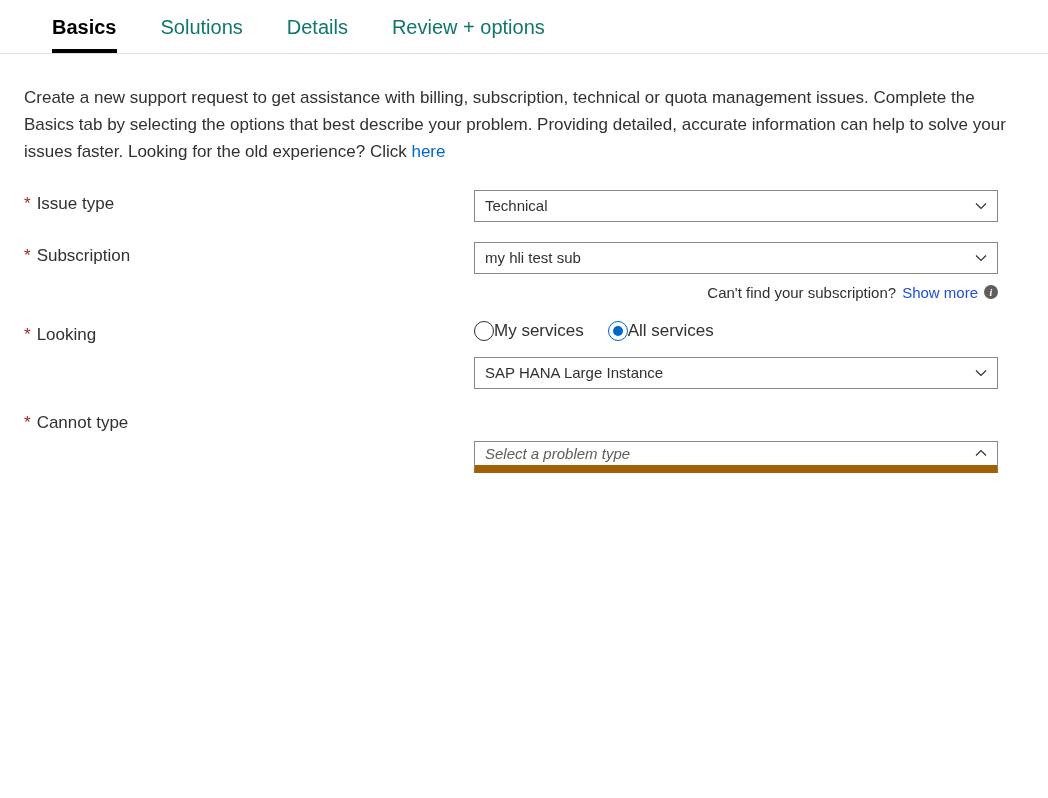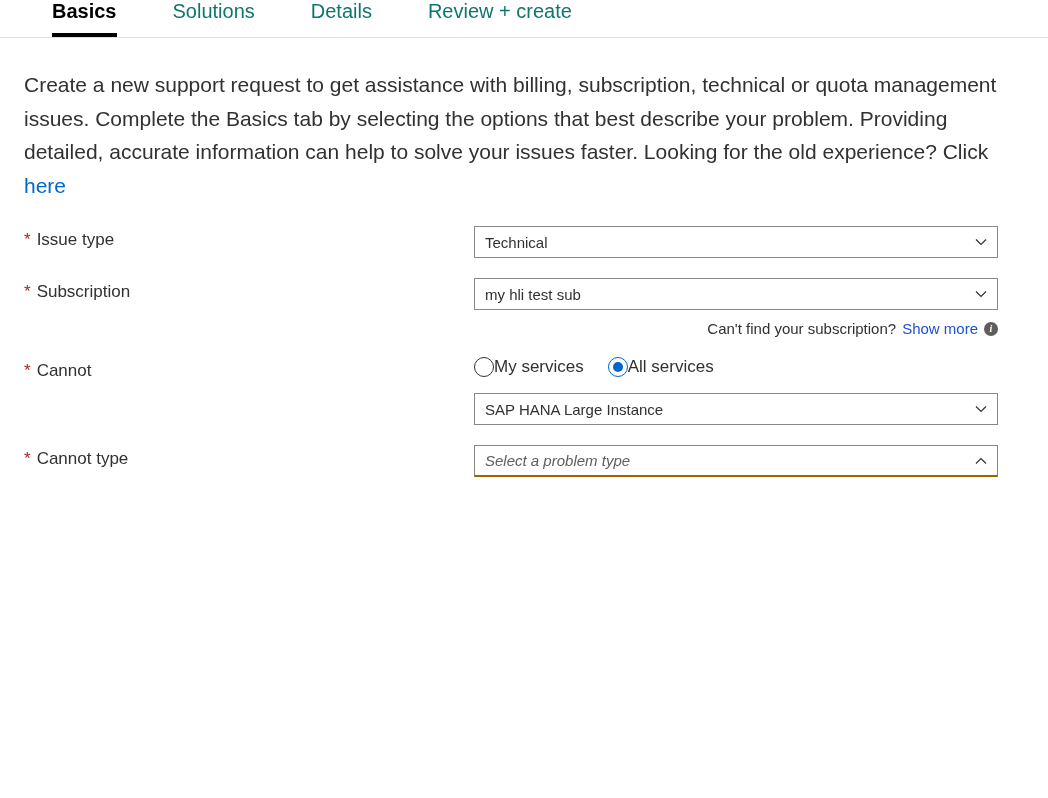--- a/index.html
+++ b/index.html
@@ -8,43 +8,43 @@
       font-size: 14px;
       color: #323130;
       background: #fff;
     }
     .page {
       width: 1048px;
       padding: 0 24px;
     }
     .tabs {
       display: flex;
-      gap: 56px;
+      gap: 44px;
       padding-left: 28px;
-      padding-top: 0;
+      padding-top: 16px;
     }
     .tab {
       font-size: 20px;
       color: #0f766e;
       padding-bottom: 10px;
       cursor: pointer;
       white-space: nowrap;
     }
     .tab.active {
       color: #000;
       font-weight: 600;
       border-bottom: 4px solid #000;
     }
     .divider {
       border: none;
       border-top: 1px solid #e1dfdd;
       margin: 0 -24px;
     }
     .intro {
-      font-size: 21px;
+      font-size: 17px;
       line-height: 1.6;
       color: #323130;
       margin: 30px 0 24px 0;
       max-width: 1000px;
     }
     .intro a { color: #0066cc; text-decoration: none; cursor: pointer; }
     .form-row {
       display: flex;
       align-items: flex-start;
       margin-bottom: 20px;
@@ -56,21 +56,21 @@
       position: relative;
       border: 1px solid #8a8886;
       height: 32px;
       display: flex;
       align-items: center;
       padding: 0 10px;
       background: #fff;
       cursor: pointer;
       width: 524px;
     }
-    .select-wrap.open { border-bottom: 2px solid #a16207; }
+    .select-wrap.open { border-bottom: 8px solid #a16207; margin-top: 32px; }
     .select-text { font-size: 15px; color: #323130; flex: 1; }
     .placeholder { font-style: italic; color: #605e5c; }
     .chev { width: 12px; height: 12px; display: inline-block; }
     .chev svg { width: 12px; height: 12px; display: block; }
     .help-row {
       display: flex; align-items: center; justify-content: flex-end;
       width: 524px; margin-top: 10px; font-size: 15px; color: #323130; gap: 6px;
     }
     .help-row a { color: #1d4ed8; text-decoration: none; cursor: pointer; }
     .info-icon { width: 14px; height: 14px; border-radius: 50%; background: #605e5c; color: #fff; display: inline-flex; align-items: center; justify-content: center; font-size: 10px; font-weight: bold; font-style: italic; font-family: Georgia, serif; }
@@ -92,21 +92,21 @@
   </style>
 </head>
 <body>
 
 <div class="page">
 
   <div class="tabs">
     <div class="tab active">Basics</div>
     <div class="tab">Solutions</div>
     <div class="tab">Details</div>
-    <div class="tab">Review + create</div>
+    <div class="tab">Review + options</div>
   </div>
 
   <hr class="divider">
 
   <p class="intro">
     <span>Create a new support request to get assistance with billing, subscription, technical or quota management issues. Complete the Basics tab by selecting the options that best describe your problem. Providing detailed, accurate information can help to solve your issues faster. Looking for the old experience? Click </span>
     <a>here</a>
   </p>
 
   <div class="form-row">
@@ -144,21 +144,21 @@
         <span>Can't find your subscription? </span>
         <a>Show more</a>
         <span class="info-icon">i</span>
       </div>
     </div>
   </div>
 
   <div class="form-row">
     <div class="label-col">
       <span class="req">*</span>
-      <span>Cannot</span>
+      <span>Looking</span>
     </div>
     <div class="control-col">
       <div class="radio-row">
         <label class="radio">
           <span class="radio-circle"></span>
           <span>My services</span>
         </label>
         <label class="radio checked">
           <span class="radio-circle">
               <span class="radio-dot"></span>

